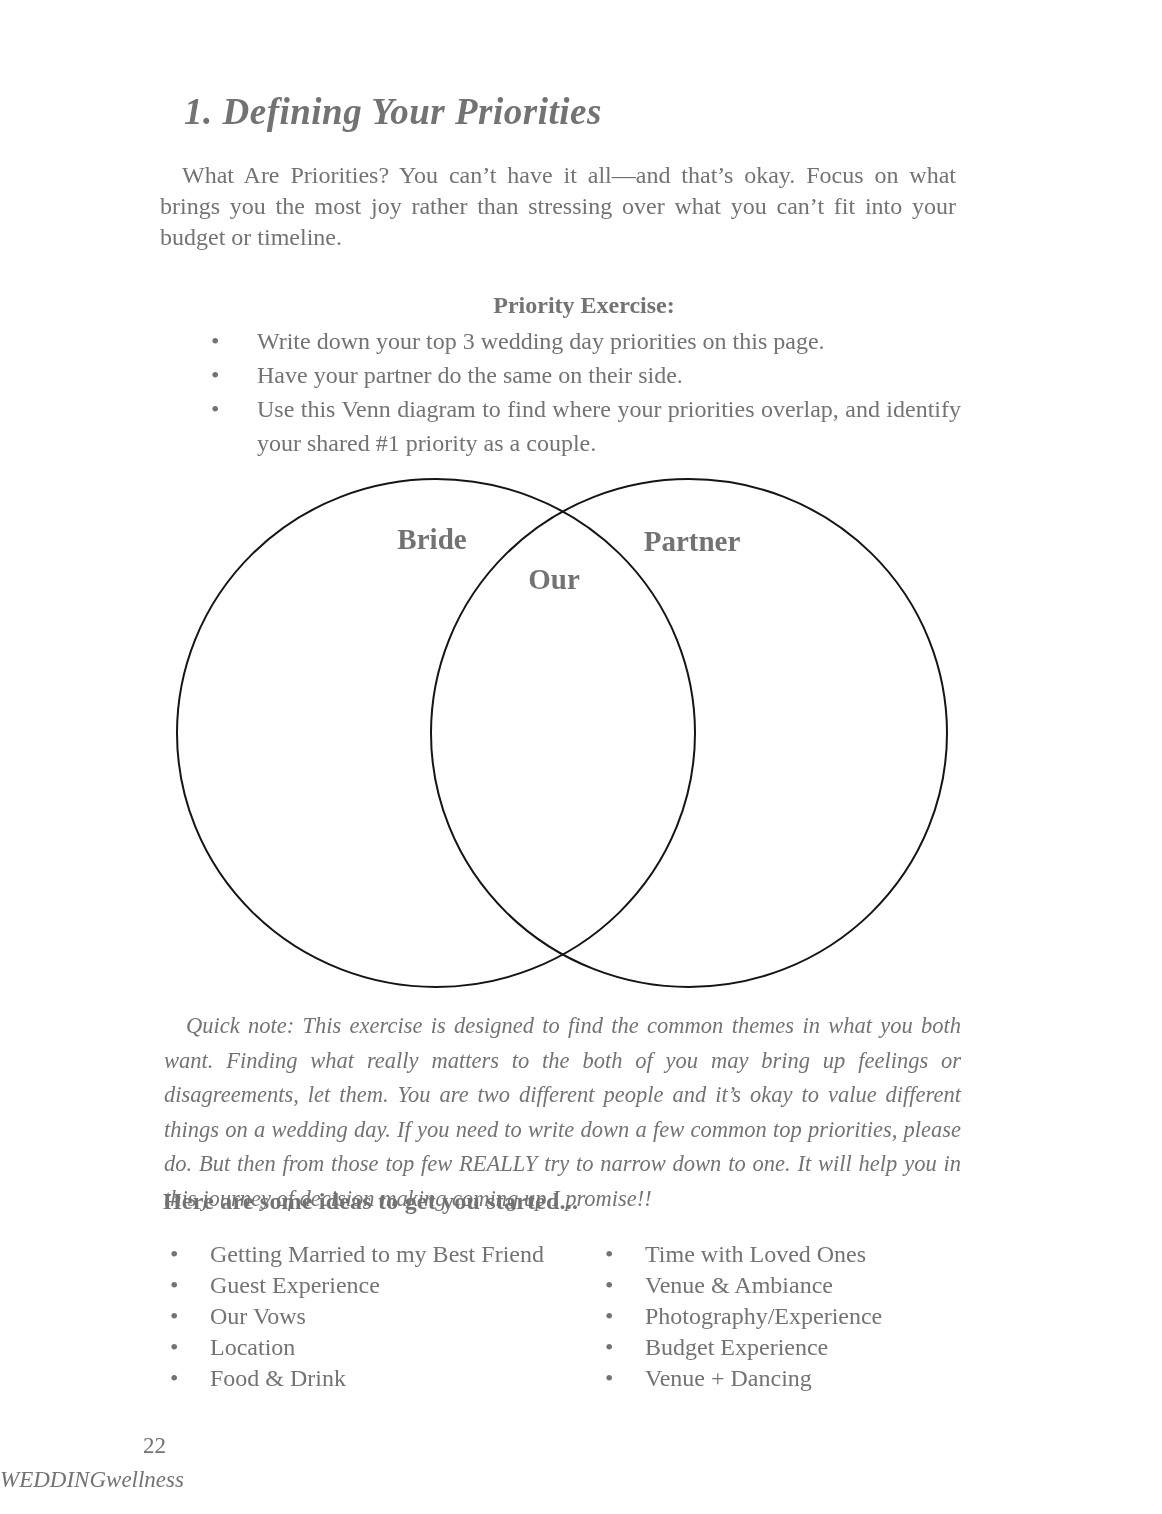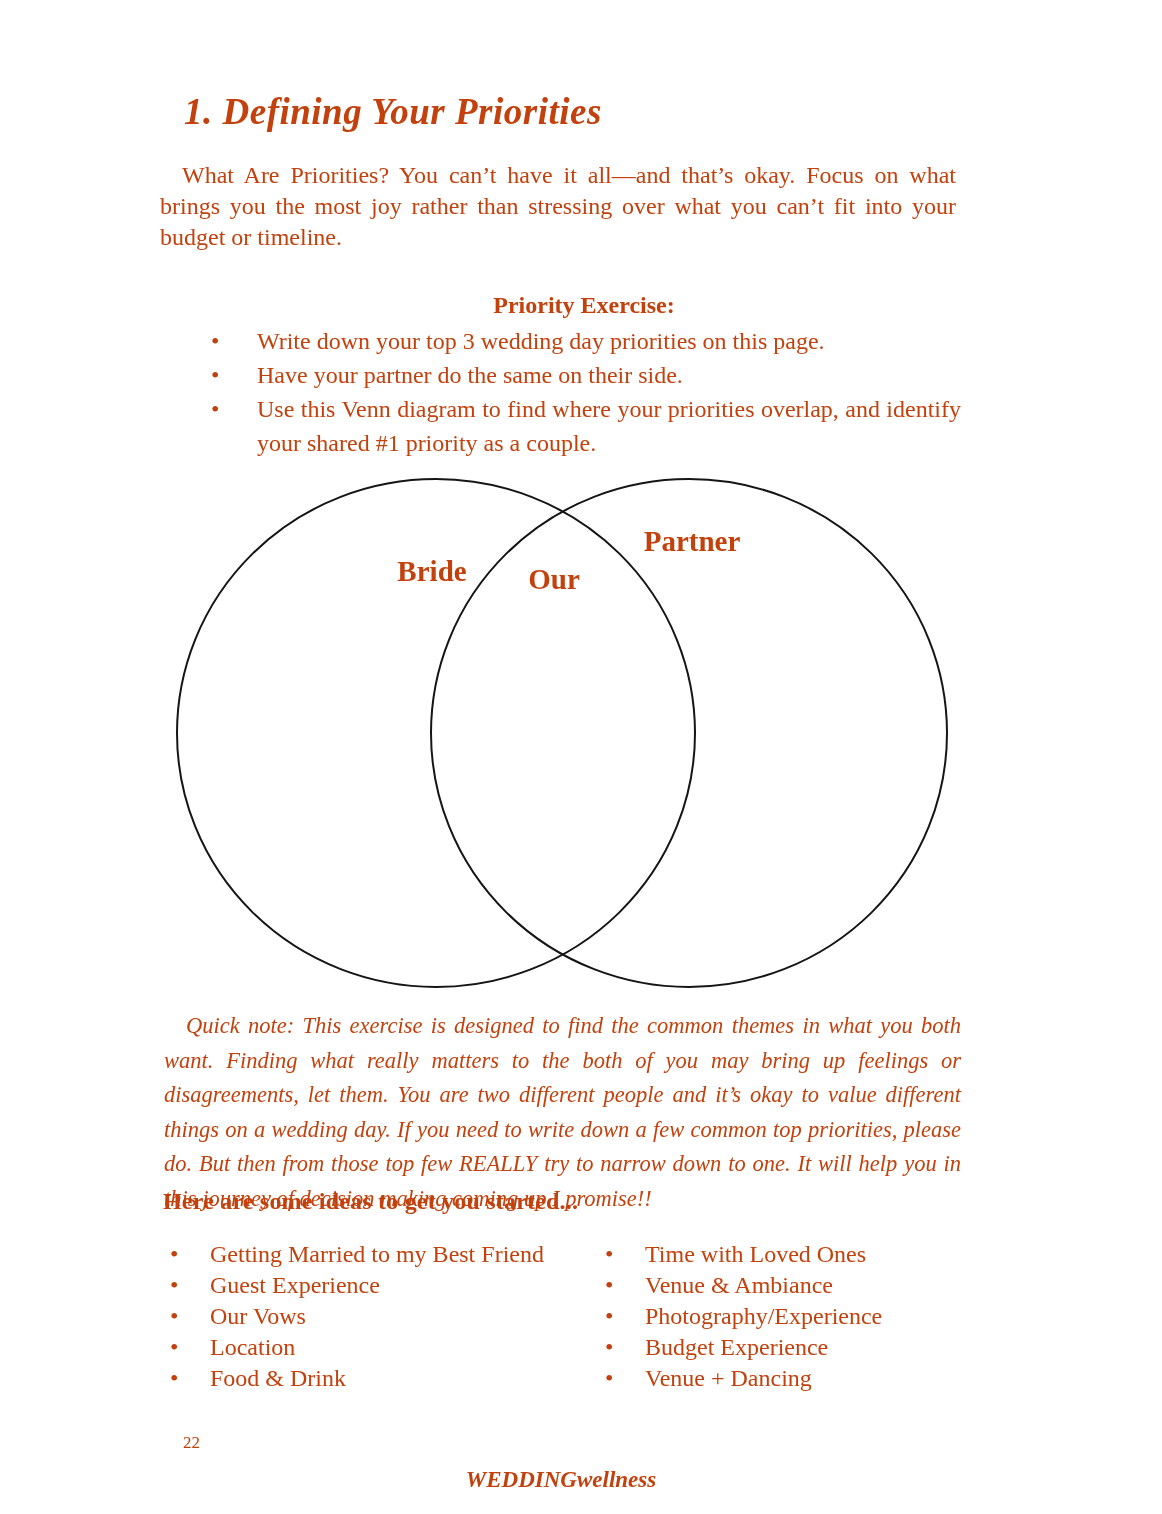--- a/index.html
+++ b/index.html
@@ -3,21 +3,21 @@
 <meta charset="utf-8">
 <style>
   html, body { margin: 0; padding: 0; background: #e8e8e8; }
   .page {
     position: relative;
     width: 1162px;
     height: 1514px;
     background: #ffffff;
     margin: 0 auto;
     font-family: "Liberation Serif", "DejaVu Serif", serif;
-    color: #c2410c;
+    color: #737373;
     overflow: hidden;
   }
 
   .title {
     position: absolute;
     left: 184px;
     top: 90px;
     margin: 0;
     font-size: 37px;
     font-weight: 700;
@@ -78,21 +78,21 @@
     height: 550px;
   }
   .venn svg { position: absolute; left: 0; top: 0; }
   .venn-label {
     position: absolute;
     transform: translateX(-50%);
     font-size: 29px;
     font-weight: 700;
     white-space: nowrap;
   }
-  .venn-label.bride   { left: 292px; top: 68px; margin-top: 32px; }
+  .venn-label.bride   { left: 292px; top: 68px; }
   .venn-label.partner { left: 552px; top: 70px; }
   .venn-label.our     { left: 414px; top: 108px; }
 
   .quick-note {
     position: absolute;
     left: 163px;
     top: 1008px;
     width: 797px;
     margin: 1px;
     font-style: italic;
@@ -130,32 +130,31 @@
     line-height: 31px;
   }
   .ideas .col-left { width: 442px; padding-left: 7px; box-sizing: border-box; }
   .ideas .col-right { flex: 1; }
   .ideas .bullet { flex: 0 0 40px; }
 
   .page-number {
     position: absolute;
     left: 143px;
     top: 1433px;
-    font-size: 17px;
-    margin-left: 40px;
+    font-size: 23px;
   }
   .brand {
     position: absolute;
     left: 0;
     top: 1467px;
     width: 1122px;
-    text-align: center;
+    text-align: left;
     font-size: 23px;
     font-style: italic;
-    font-weight: 700;
+    font-weight: 400;
   }
 </style>
 </head>
 <body>
 
 <div class="page">
 
   <h1 class="title">1.  Defining Your Priorities</h1>
 
   <p class="intro">What Are Priorities?  You can’t have it all—and that’s okay. Focus on what brings you the most joy rather than stressing over what you can’t fit into your budget or timeline.</p>

